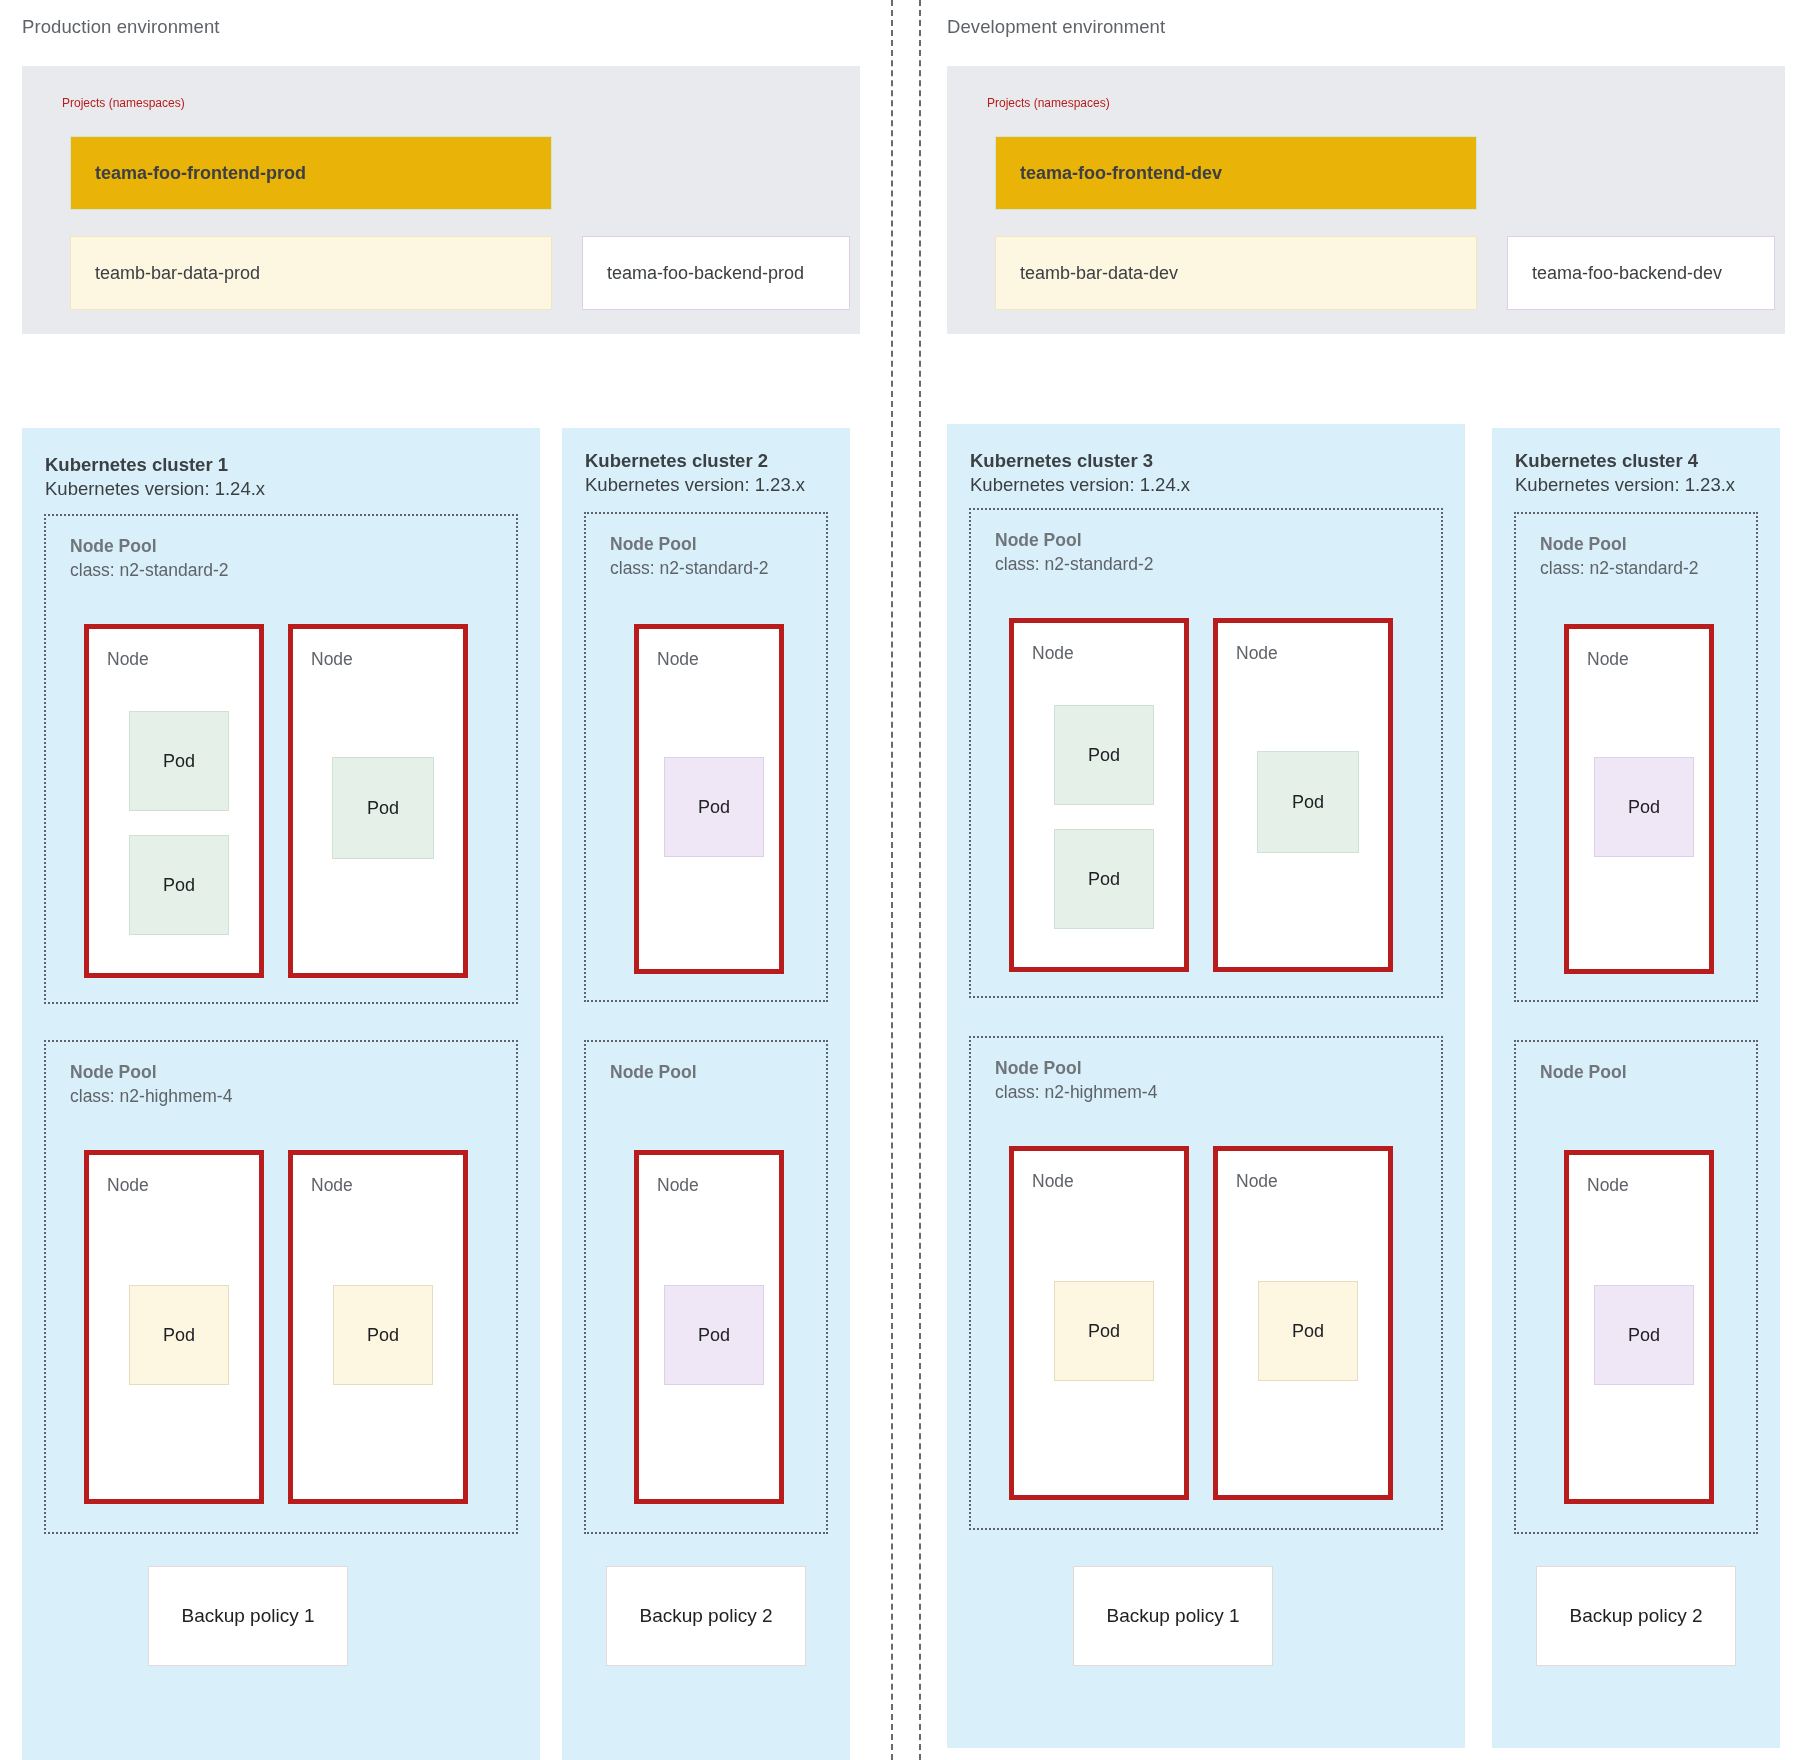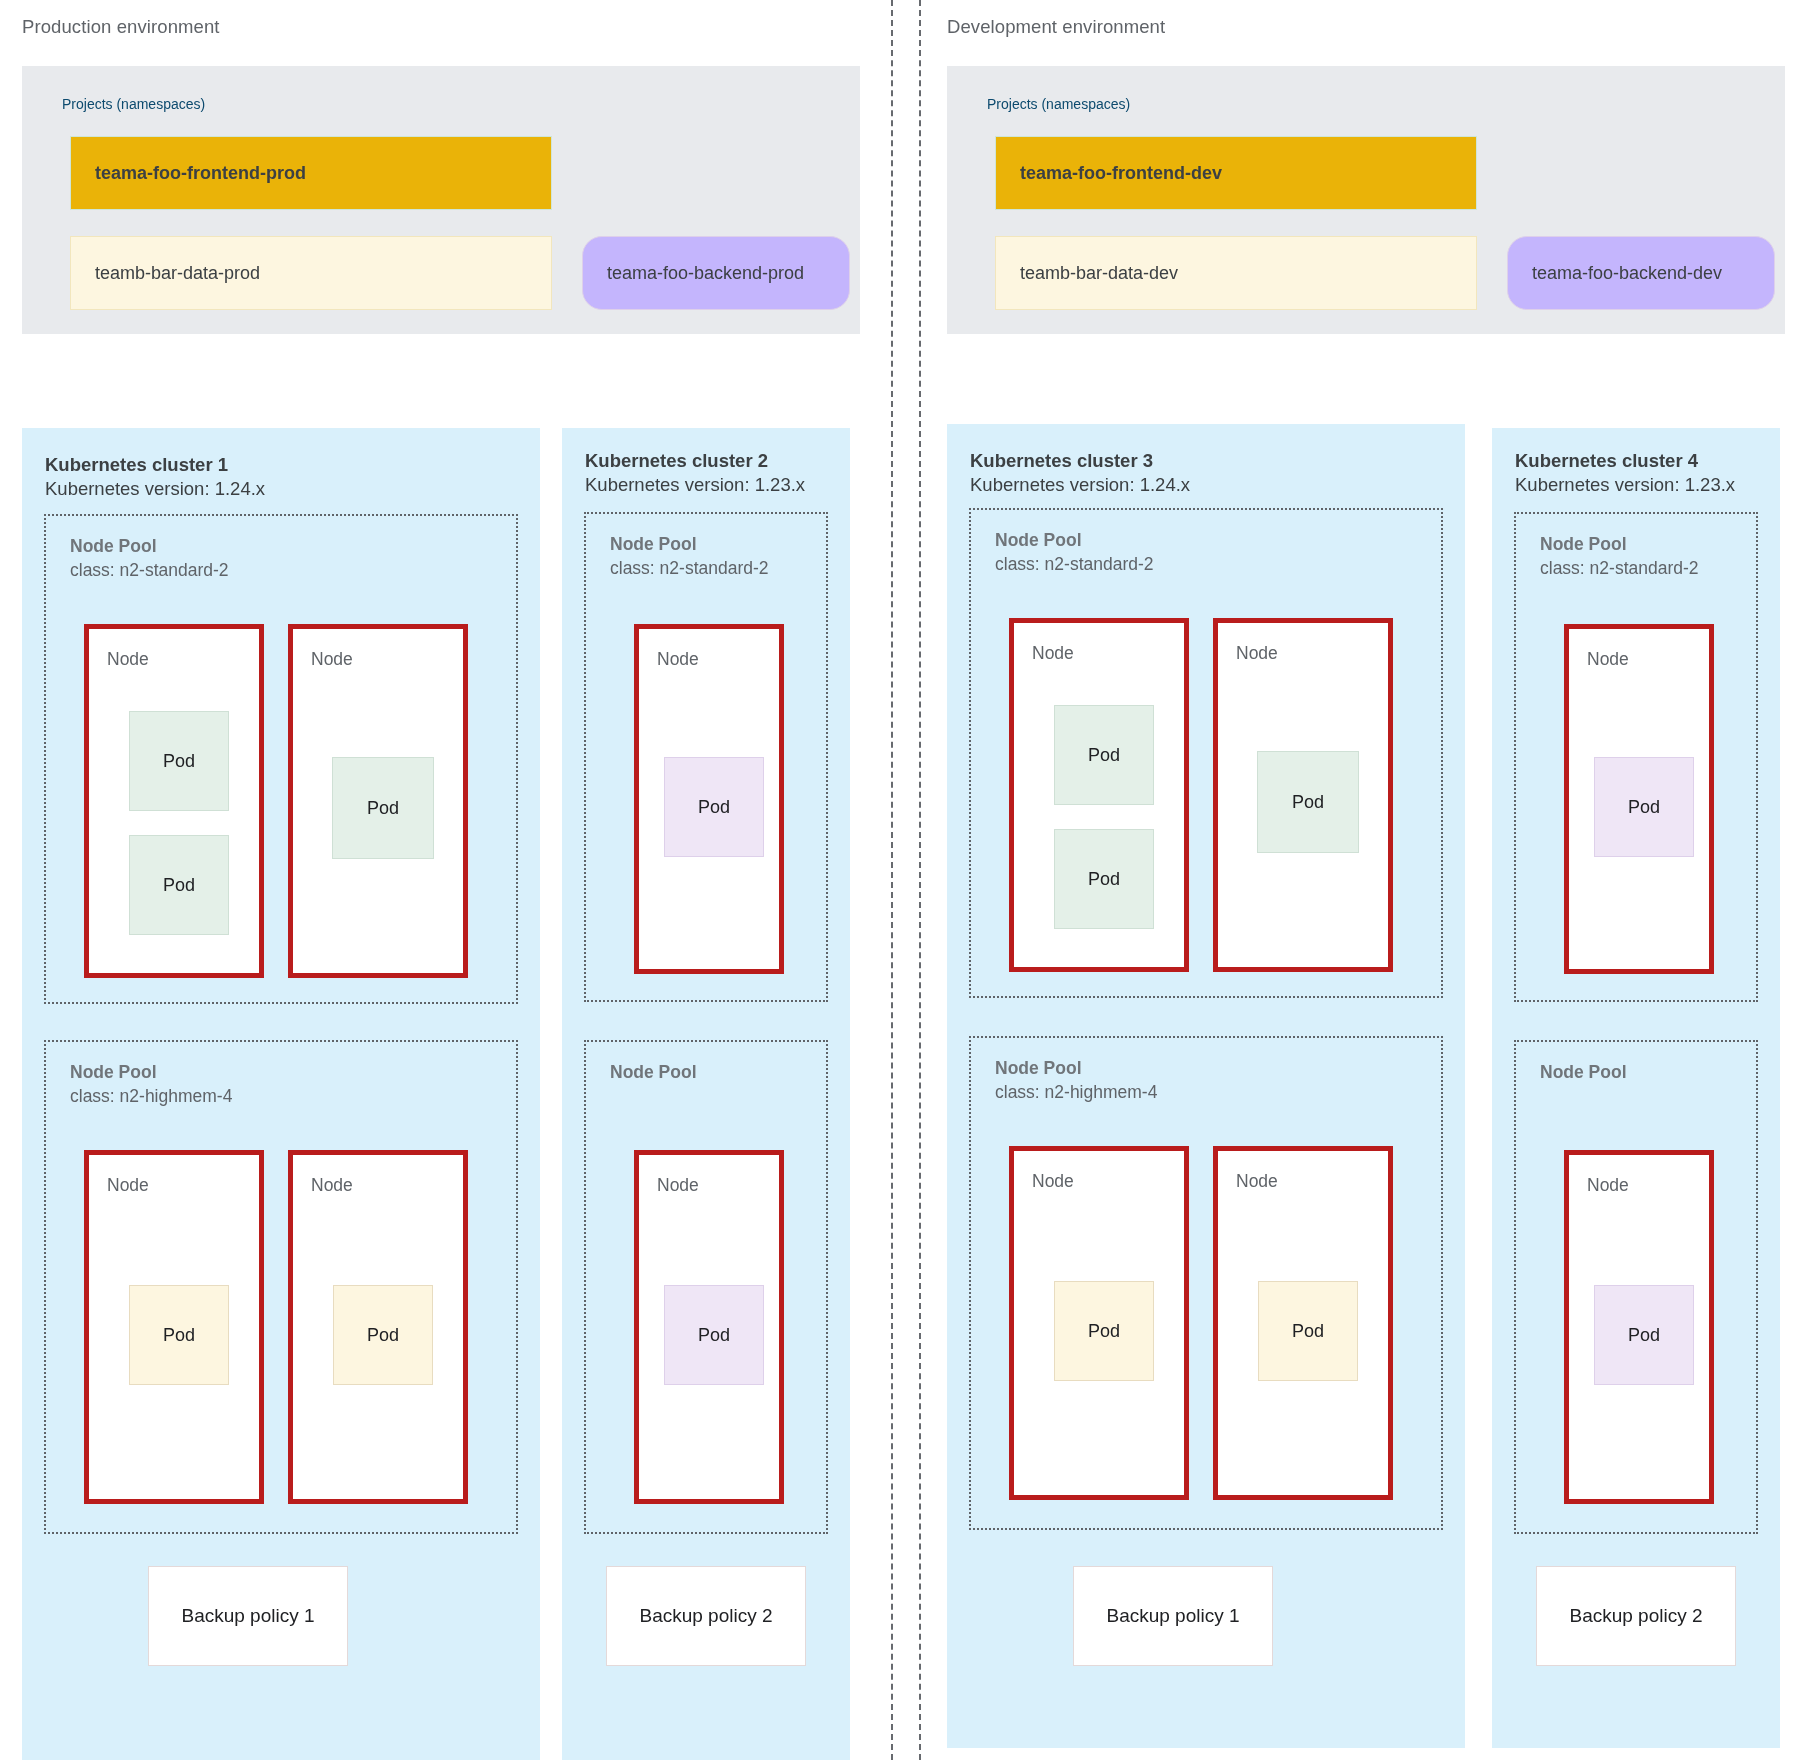--- a/index.html
+++ b/index.html
@@ -32,33 +32,33 @@
 
   
   .projects{
     position:absolute;top:66px;background:#e8eaed;
   }
   .env.prod .projects{left:22px;width:838px;height:268px;}
   .env.dev  .projects{left:17px;width:838px;height:268px;}
 
   .projects-label{
     position:absolute;left:40px;top:30px;
-    font-size:14px;color:#0c4a6e;white-space:nowrap;
+    font-size:12px;color:#b91c1c;white-space:nowrap;
   }
 
   .ns{
     position:absolute;border:1px solid;box-sizing:border-box;
     display:flex;align-items:center;
   }
   .ns span{
     font-size:18px;color:#3c4043;padding-left:24px;white-space:nowrap;
   }
   .ns.green {background:#eab308;border-color:#cfe6d8;font-weight:bold;}
   .ns.yellow{background:#fdf6e0;border-color:#f2e6bd;}
-  .ns.purple{background:#c4b5fd;border-color:#ded0ea;border-radius:20px;}
+  .ns.purple{background:#ffffff;border-color:#ded0ea;}
 
   .ns.r1{left:48px;top:70px;width:482px;height:74px;}
   .ns.r2a{left:48px;top:170px;width:482px;height:74px;}
   .ns.r2b{left:560px;top:170px;width:268px;height:74px;}
 
   
   .cluster{position:absolute;background:#d9f0fb;}
 
   .cluster-title{
     position:absolute;left:23px;font-size:18.5px;font-weight:bold;

